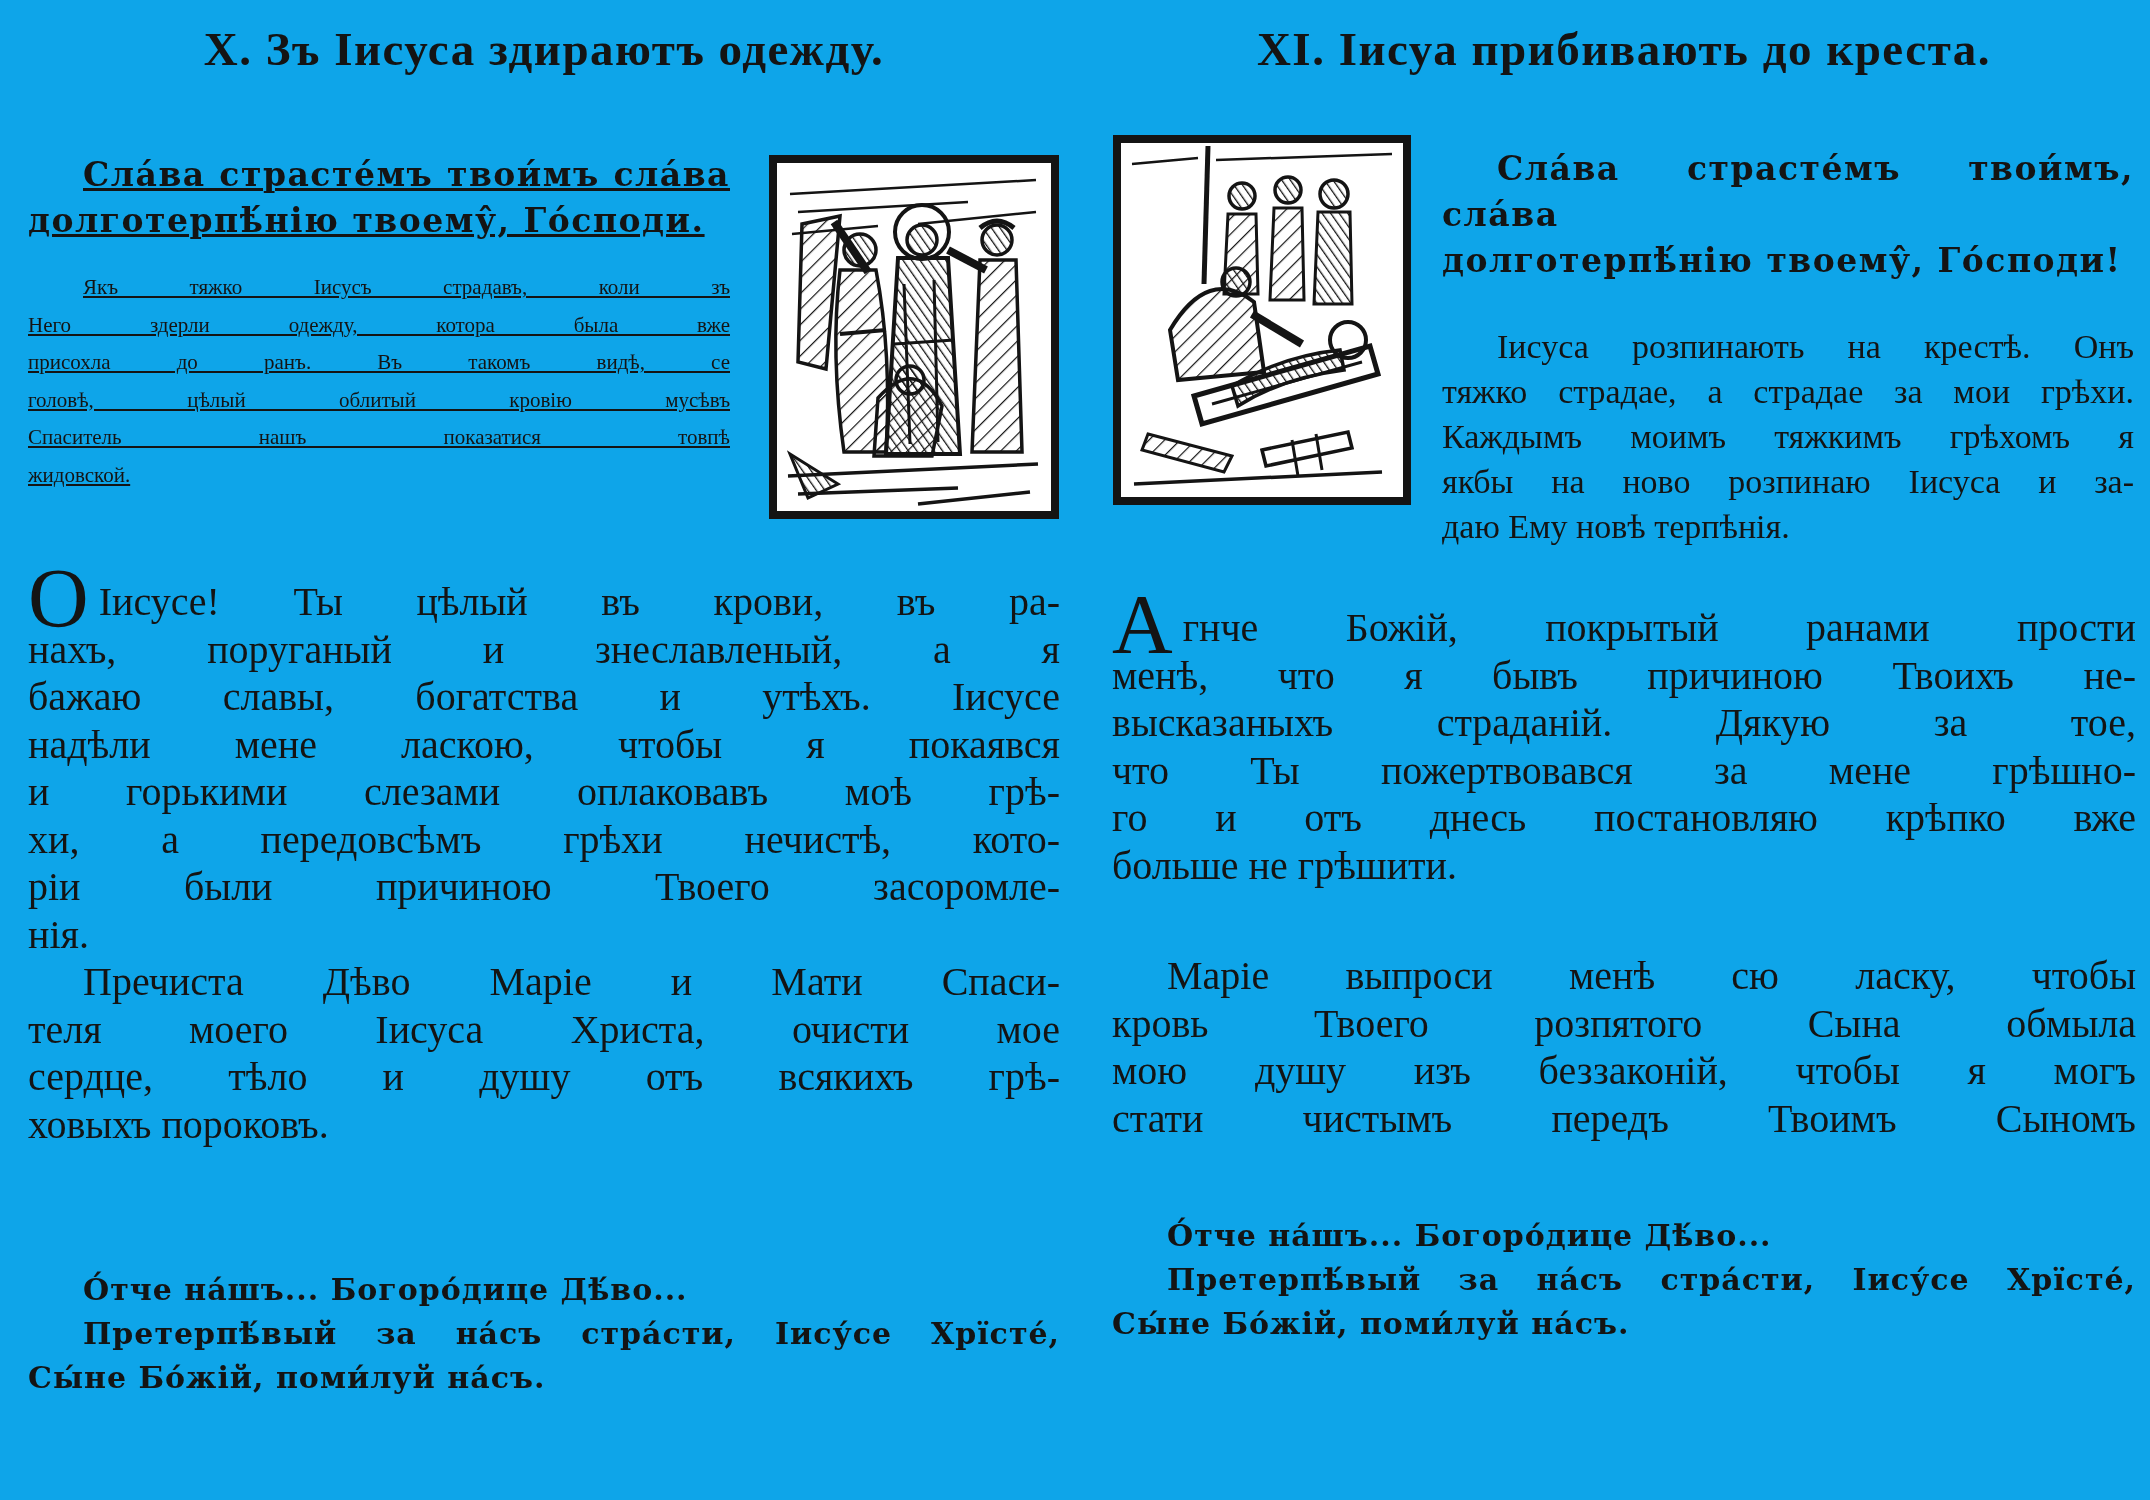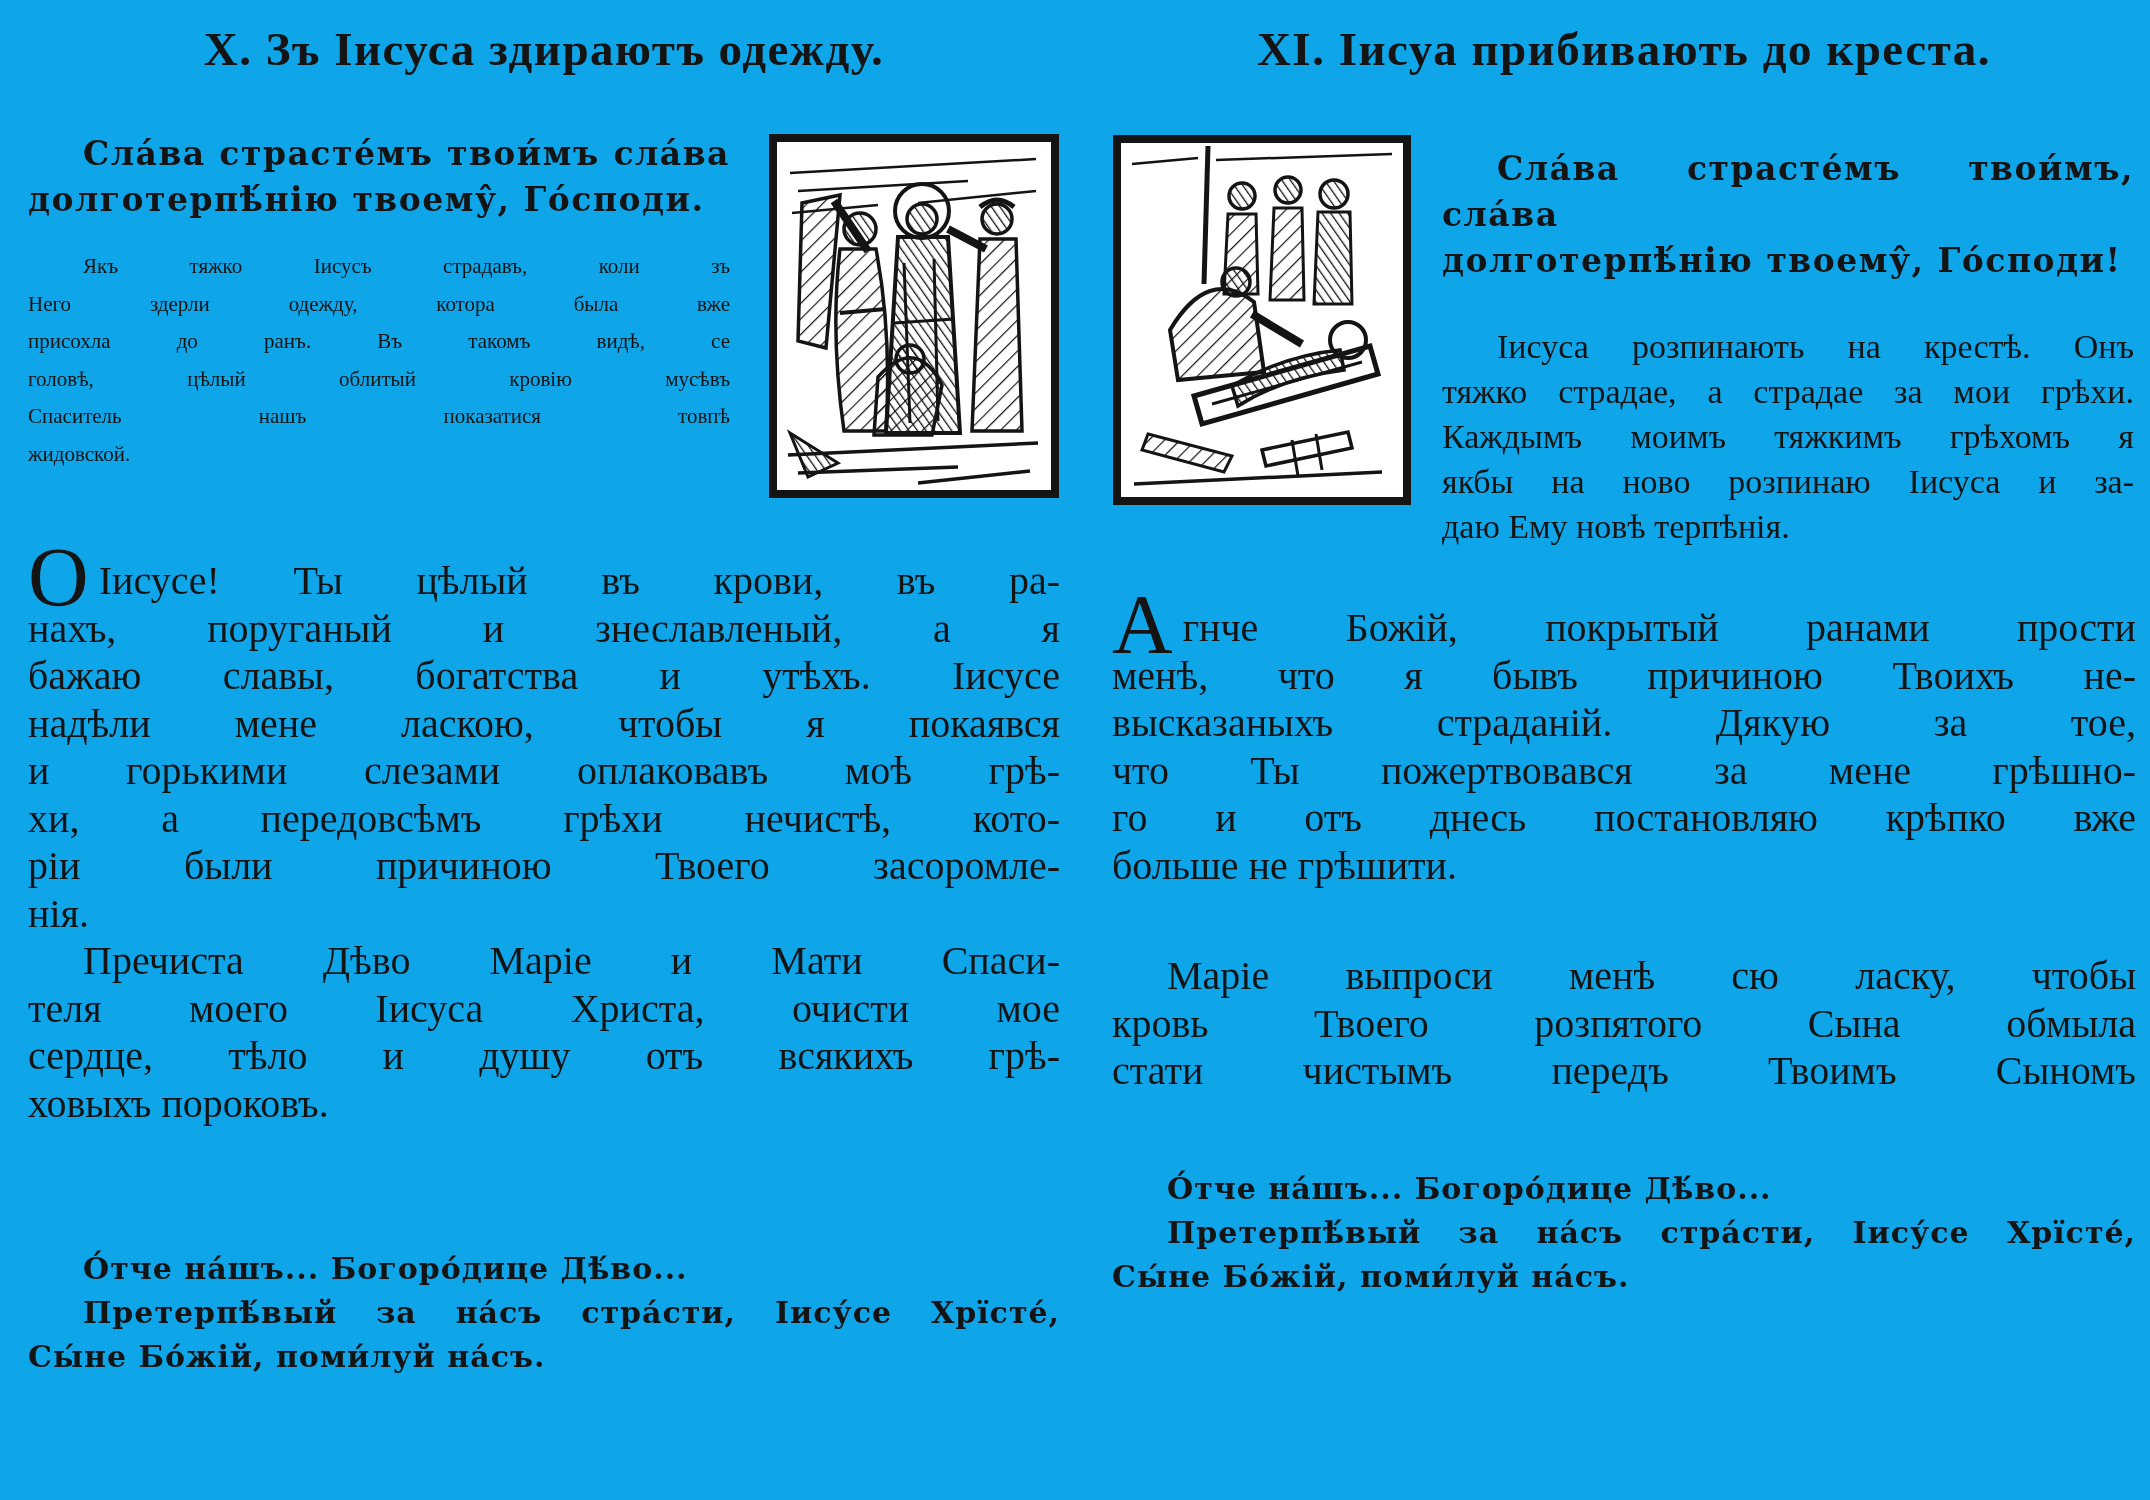--- a/index.html
+++ b/index.html
@@ -10,21 +10,21 @@
   .col{position:absolute;top:0;}
   .col-left{left:28px;width:1032px;}
   .col-right{left:1112px;width:1024px;}
 
   .heading{
     font-size:47px;font-weight:bold;text-align:center;
     letter-spacing:1.5px;margin-top:22px;white-space:nowrap;
   }
 
   .row{display:flex;align-items:flex-start;}
-  .row-left{margin-top:55px;}
+  .row-left{margin-top:76px;text-decoration:underline;}
   .row-right{margin-top:58px;}
 
   .text-block-left{width:702px;}
   .text-block-right{width:692px;margin-left:30px;margin-top:12px;}
 
   
   .cs{
     font-family:"DejaVu Serif", serif;font-weight:600;
     font-size:33px;line-height:46px;letter-spacing:1.5px;
   }
@@ -208,20 +208,21 @@
       <div class="ln">менѣ, что я бывъ причиною Твоихъ не-</div>
       <div class="ln">высказаныхъ страданій. Дякую за тое,</div>
       <div class="ln">что Ты пожертвовався за мене грѣшно-</div>
       <div class="ln">го и отъ днесь постановляю крѣпко вже</div>
       <div class="ln last">больше не грѣшити.</div>
     </div>
 
     <div class="body40 para3-right">
       <div class="ln indent">Маріе выпроси менѣ сю ласку, чтобы</div>
       <div class="ln">кровь Твоего розпятого Сына обмыла</div>
+      <div class="ln">мою душу изъ беззаконій, чтобы я могъ</div>
       <div class="ln">стати чистымъ передъ Твоимъ Сыномъ</div>
     </div>
 
     <div class="cs-small closing-right">
       <div class="ln noj indent">О́тче на́шъ... Богоро́дице Дѣ́во...</div>
       <div class="ln indent">Претерпѣ́вый за на́съ стра́сти, Іису́се Хрїсте́,</div>
       <div class="ln last">Сы́не Бо́жій, поми́луй на́съ.</div>
     </div>
   </div>
 

